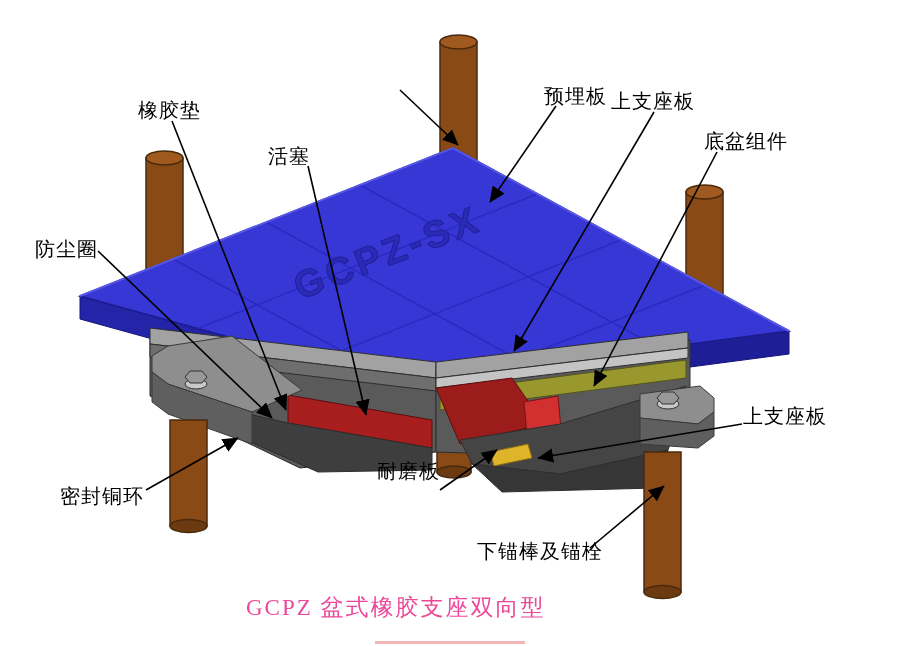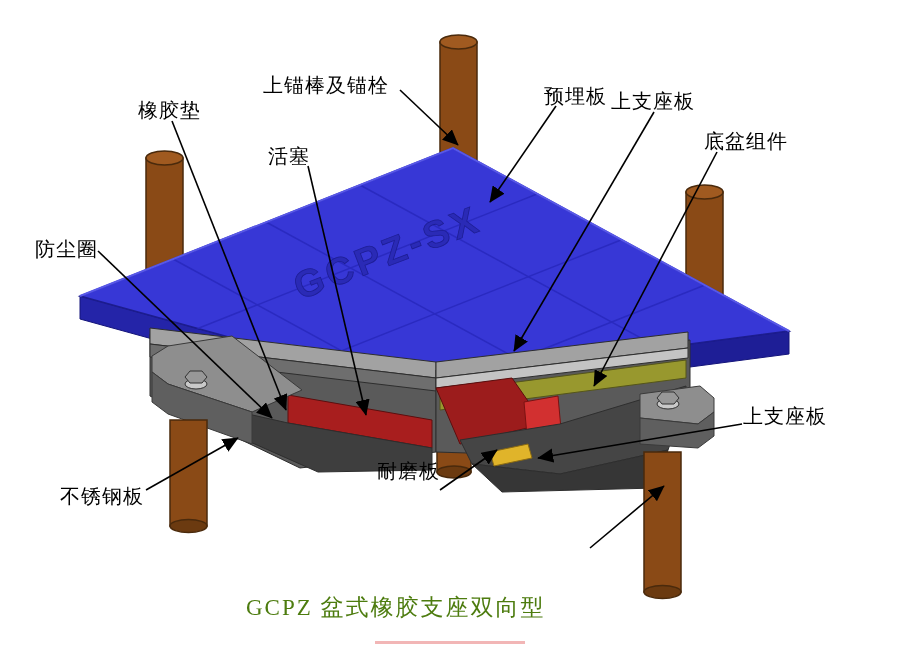--- a/index.html
+++ b/index.html
@@ -6,21 +6,21 @@
   .stage{
     position:relative;width:900px;height:646px;background:#ffffff;overflow:hidden;
     font-family:"Liberation Serif", serif;
   }
   .stage svg{position:absolute;left:0;top:0;}
   .label{
     position:absolute;font-size:20px;color:#000;white-space:nowrap;
     font-family:"Liberation Serif", serif;letter-spacing:1px;
   }
   .caption{
-    position:absolute;font-size:23px;color:#4d7c0f;white-space:nowrap;
+    position:absolute;font-size:23px;color:#ec4899;white-space:nowrap;
     font-family:"Liberation Serif", serif;letter-spacing:2px;
   }
   .bottom-strip{
     position:absolute;left:375px;top:641px;width:150px;height:3px;background:#f2b6b6;
   }
 </style>
 </head>
 <body>
 
 <div class="stage">
@@ -117,27 +117,27 @@
       <line x1="654" y1="112" x2="514" y2="351" marker-end="url(#arrowhead)"></line>
       <line x1="717" y1="152" x2="594" y2="386" marker-end="url(#arrowhead)"></line>
       <line x1="98" y1="251" x2="272" y2="418" marker-end="url(#arrowhead)"></line>
       <line x1="742" y1="424" x2="538" y2="458" marker-end="url(#arrowhead)"></line>
       <line x1="146" y1="490" x2="238" y2="438" marker-end="url(#arrowhead)"></line>
       <line x1="440" y1="490" x2="497" y2="450" marker-end="url(#arrowhead)"></line>
       <line x1="590" y1="548" x2="664" y2="486" marker-end="url(#arrowhead)"></line>
     </g>
   </svg>
 
-  <div class="label" style="left:263px;top:72px">上锚棒及锚栓</div>
   <div class="label" style="left:138px;top:97px">橡胶垫</div>
   <div class="label" style="left:268px;top:143px">活塞</div>
   <div class="label" style="left:544px;top:83px">预埋板</div>
   <div class="label" style="left:611px;top:88px">上支座板</div>
   <div class="label" style="left:704px;top:128px">底盆组件</div>
   <div class="label" style="left:35px;top:236px">防尘圈</div>
   <div class="label" style="left:743px;top:403px">上支座板</div>
-  <div class="label" style="left:60px;top:483px">不锈钢板</div>
+  <div class="label" style="left:60px;top:483px">密封铜环</div>
   <div class="label" style="left:377px;top:458px">耐磨板</div>
+  <div class="label" style="left:477px;top:538px">下锚棒及锚栓</div>
 
   <div class="caption" style="left:246px;top:592px">GCPZ 盆式橡胶支座双向型</div>
 
   <div class="bottom-strip"></div>
 </div>
 
 </body></html>

